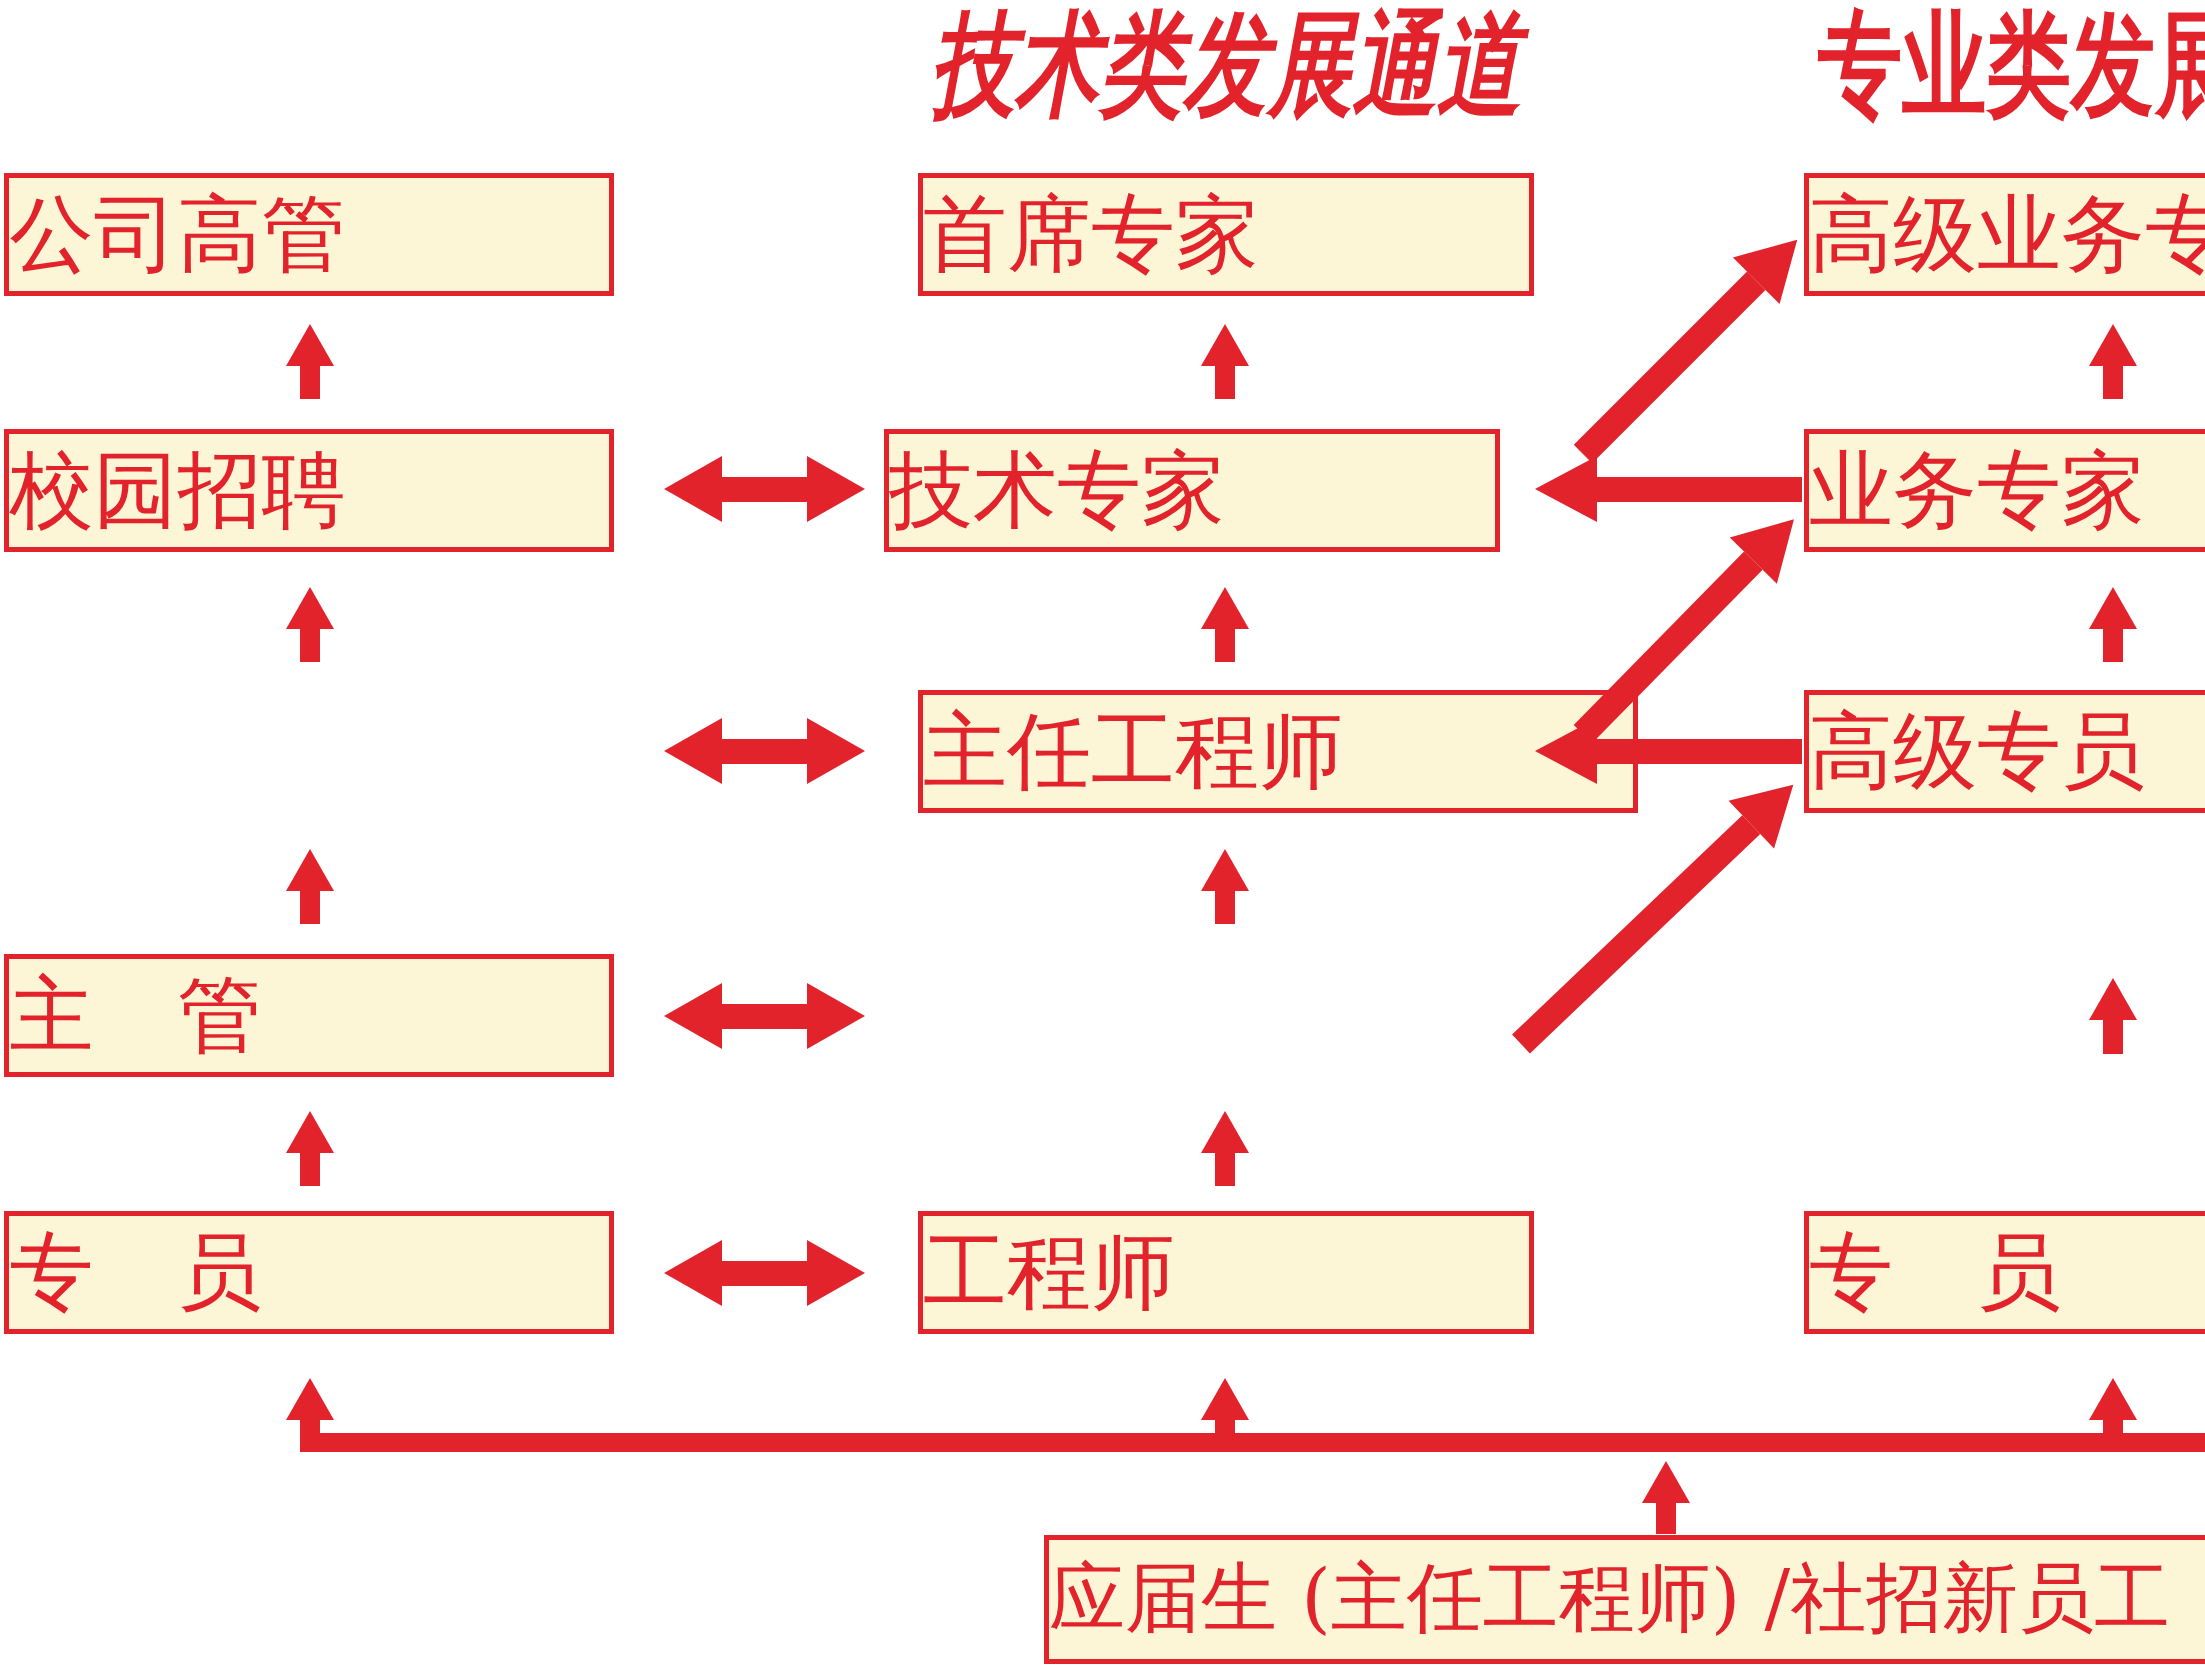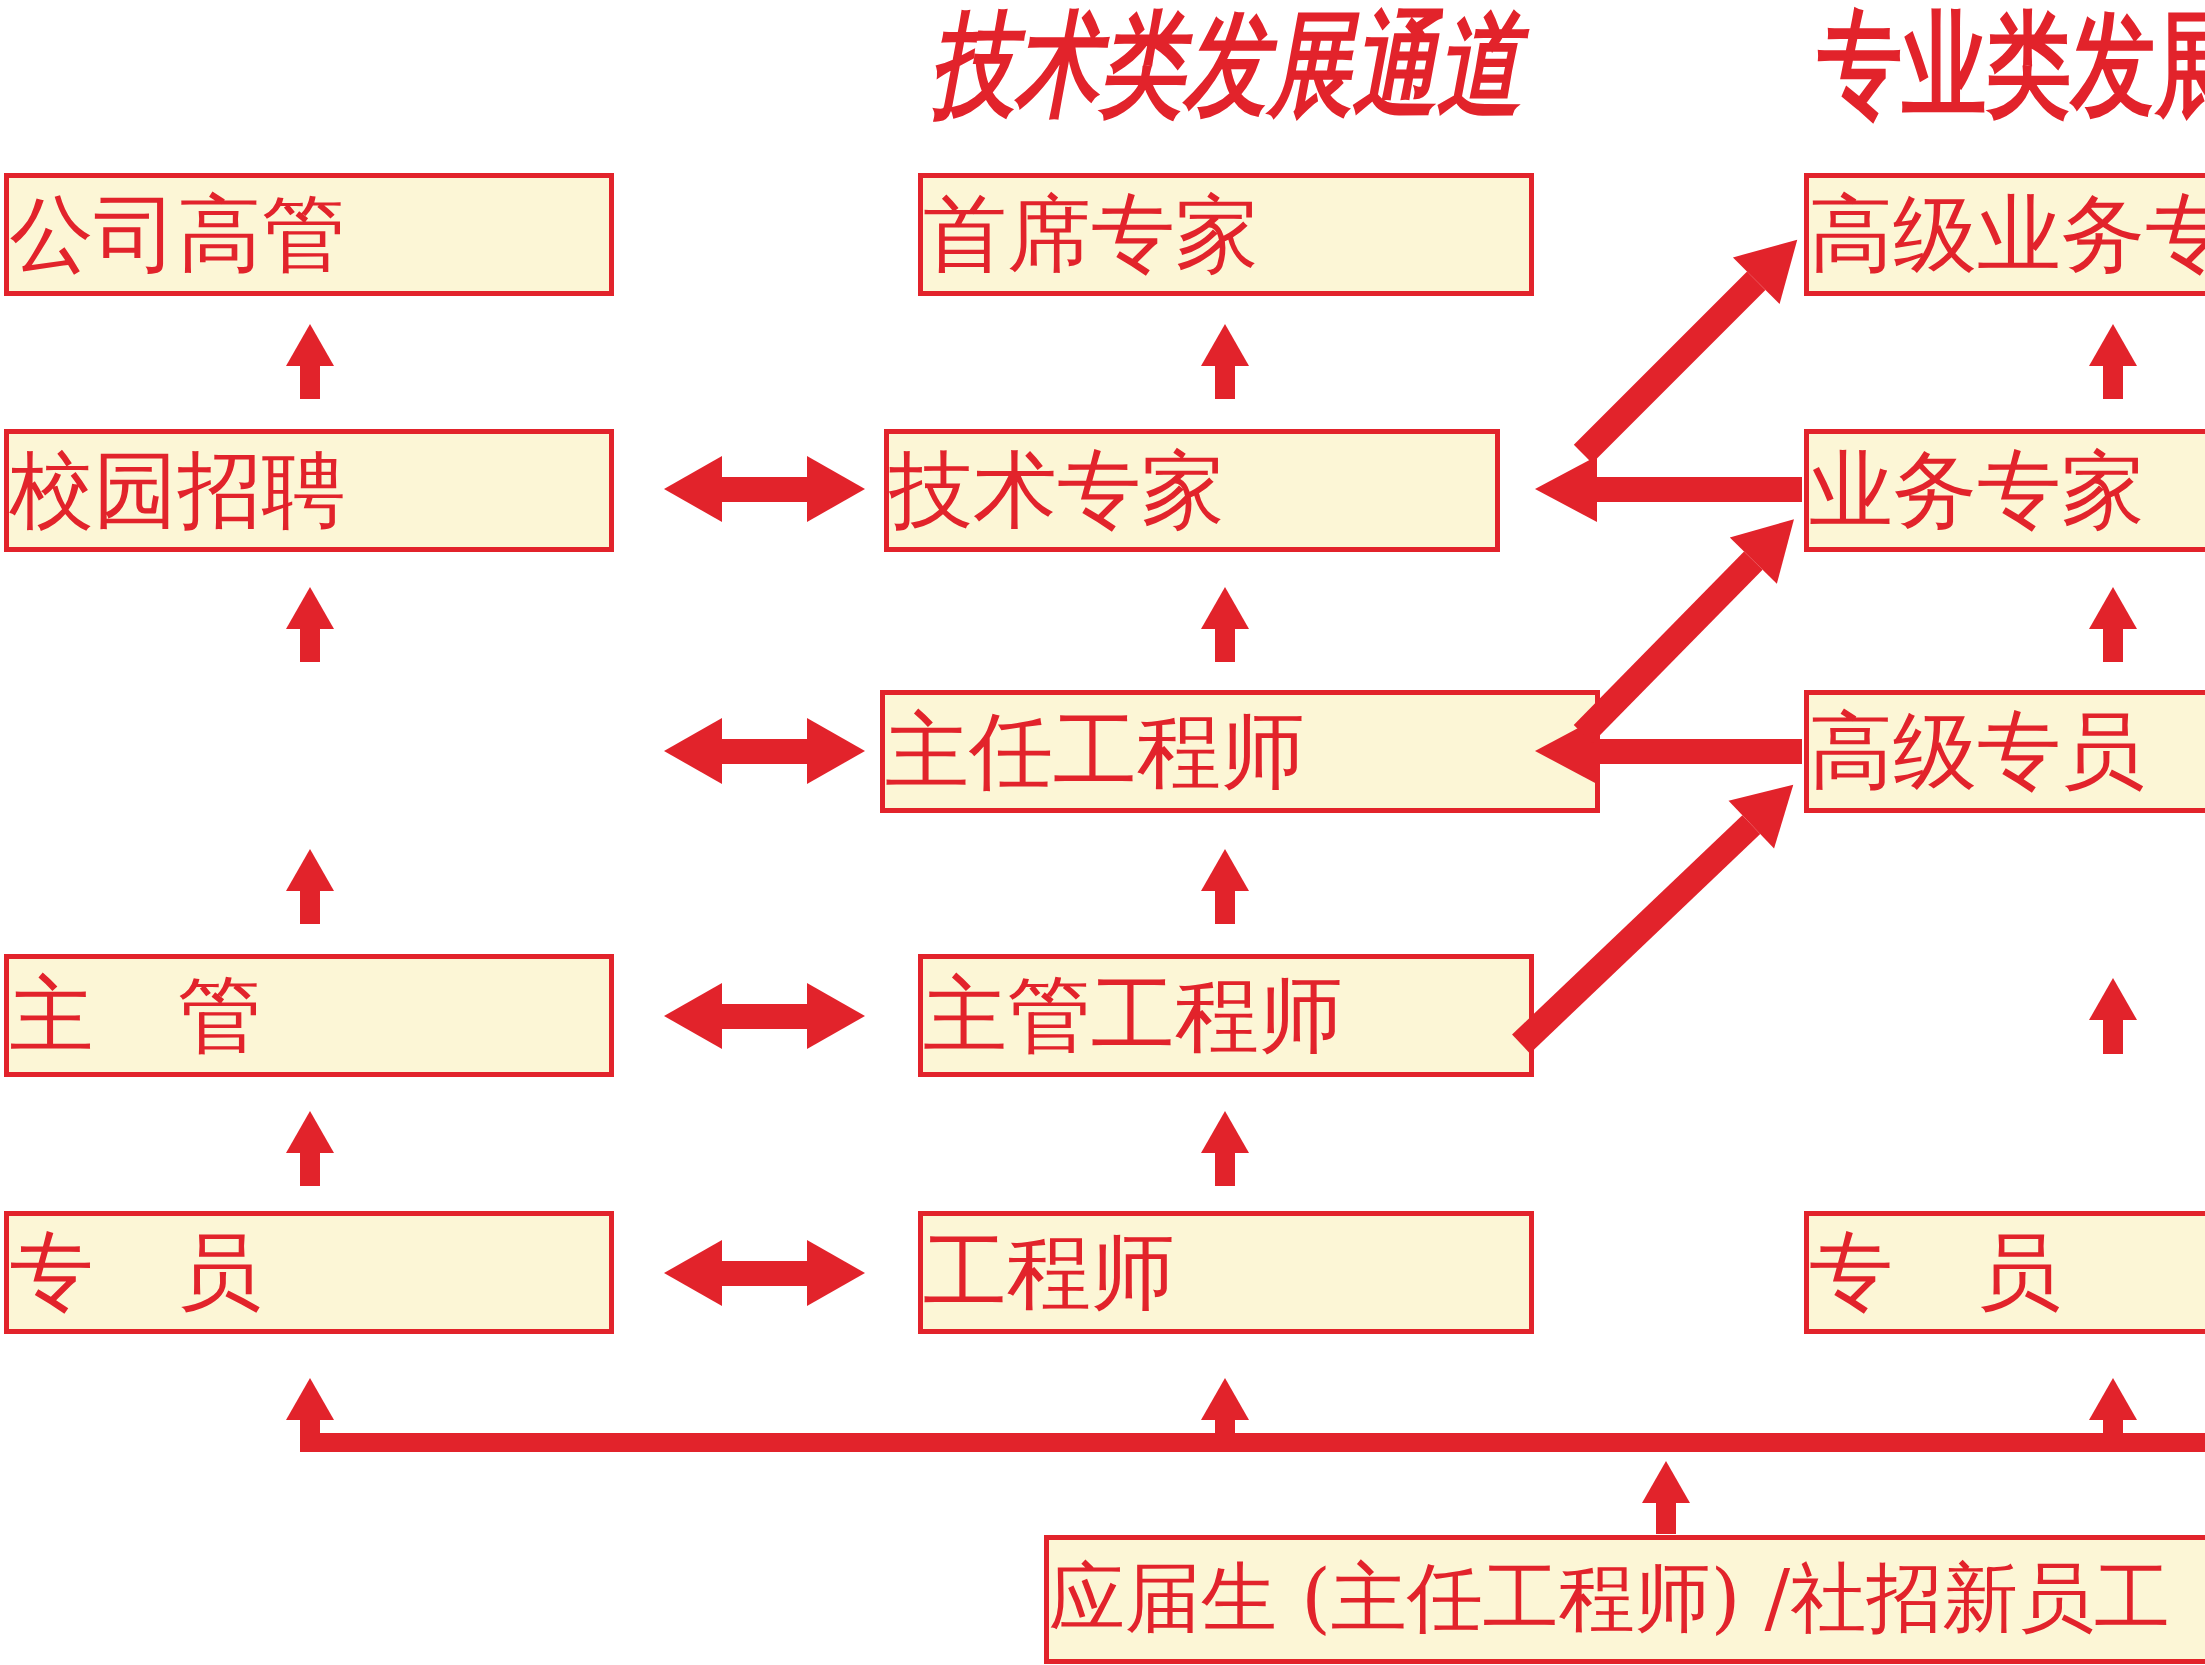--- a/index.html
+++ b/index.html
@@ -118,25 +118,22 @@
   <div class="box" style="left:4.4px;top:1211px;width:610px;">
       <span>专　员</span>
     </div>
 
   <div class="box" style="left:918px;top:173px;width:616px;">
       <span>首席专家</span>
     </div>
   <div class="box" style="left:884px;top:429px;width:616px;">
       <span>技术专家</span>
     </div>
-  <div class="box" style="left:880px;top:690px;width:720px;">
+  <div class="box" style="left:918px;top:690px;width:720px;">
       <span>主任工程师</span>
-    </div>
-  <div class="box" style="left:918px;top:954px;width:616px;">
-      <span>主管工程师</span>
     </div>
   <div class="box" style="left:918px;top:1211px;width:616px;">
       <span>工程师</span>
     </div>
 
   <div class="box" style="left:1804px;top:173px;width:617px;">
       <span>高级业务专家</span>
     </div>
   <div class="box" style="left:1804px;top:429px;width:617px;">
       <span>业务专家</span>

